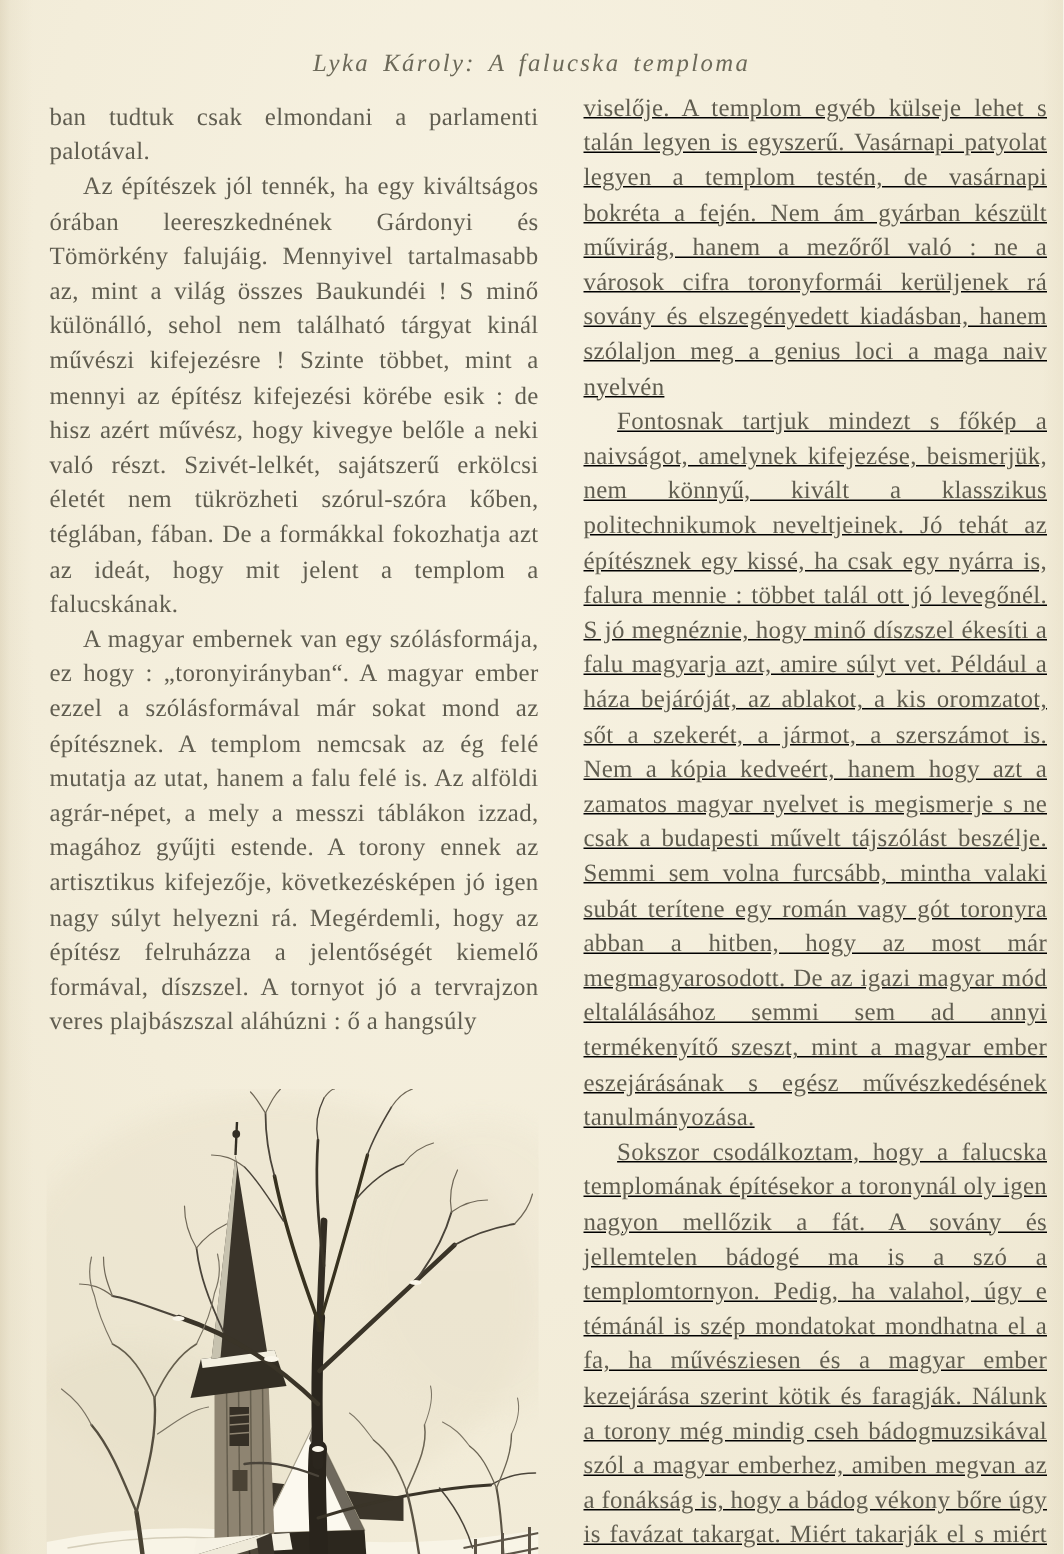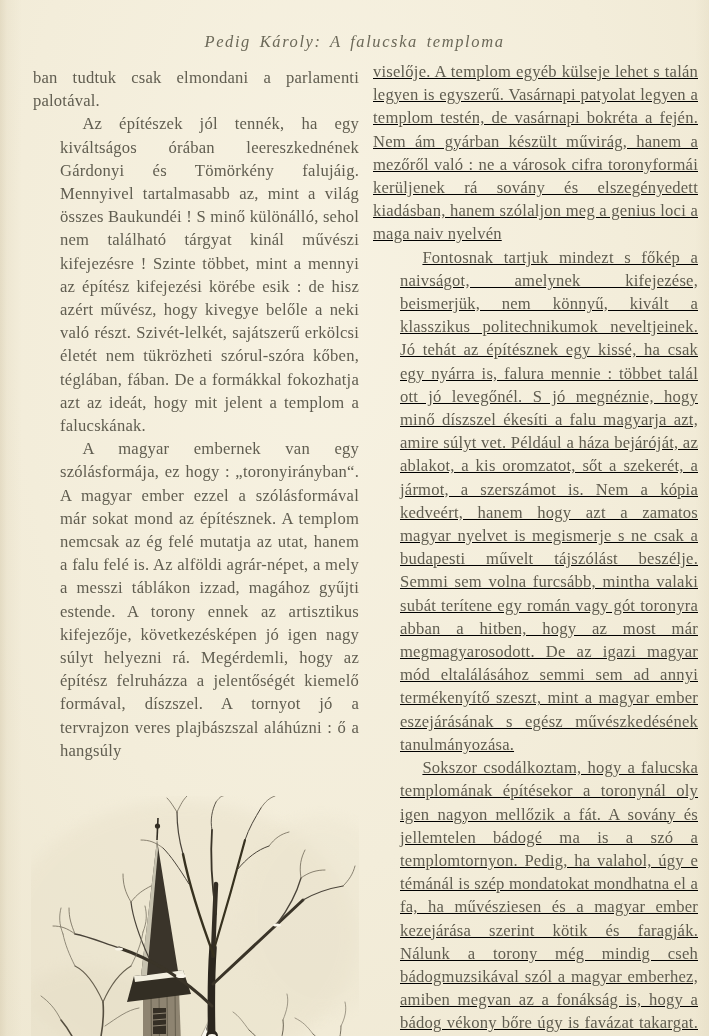--- a/index.html
+++ b/index.html
@@ -13,41 +13,41 @@
     background:linear-gradient(90deg, rgba(190,175,140,0.28) 0px, rgba(190,175,140,0.10) 7px, rgba(190,175,140,0) 22px),
                linear-gradient(270deg, rgba(190,175,140,0.10) 0px, rgba(190,175,140,0) 14px);
   }
   .running-header{
     position:absolute;top:32px;left:0;width:100%;
     text-align:center;font-style:italic;font-size:16.5px;letter-spacing:1.6px;
     color:#6c6959;word-spacing:3px;
   }
   .columns{
     position:absolute;top:66px;left:33px;width:665px;height:960px;
-    display:flex;gap:14px;
+    display:flex;gap:30px;
   }
   .col{width:326px;box-sizing:border-box;}
   .col-right{margin-top:-6px;text-decoration:underline;}
   .para{
     margin:0;text-align:justify;
     font-size:16.6px;line-height:23.2px;color:#605d50;
     letter-spacing:0.2px;
   }
-  .para.indent{text-indent:1.35em;margin-left:27px;}
+  .para.indent{text-indent:1.35em;}
   .illustration{
     margin:34px 0 0 -2px;width:328px;height:414px;padding:0;
   }
   .illustration svg{display:block;width:328px;height:414px;}
 </style>
 </head>
 <body>
 
 <div class="page">
 
-  <div class="running-header">Pedig Károly: A falucska temploma</div>
+  <div class="running-header">Lyka Károly: A falucska temploma</div>
 
   <div class="columns">
 
     <div class="col col-left">
       <p class="para">ban tudtuk csak elmondani a parlamenti palotával.</p>
       <p class="para indent">Az építészek jól tennék, ha egy kiváltságos órában leereszkednének Gárdonyi és Tömörkény falujáig. Mennyivel tartalmasabb az, mint a világ összes Baukundéi&nbsp;! S minő különálló, sehol nem található tárgyat kinál művészi kifejezésre&nbsp;! Szinte többet, mint a mennyi az építész kifejezési körébe esik&nbsp;: de hisz azért művész, hogy kivegye belőle a neki való részt. Szivét-lelkét, sajátszerű erkölcsi életét nem tükrözheti szórul-szóra kőben, téglában, fában. De a formákkal fokozhatja azt az ideát, hogy mit jelent a templom a falucskának.</p>
       <p class="para indent">A magyar embernek van egy szólásformája, ez hogy&nbsp;: „toronyirányban“. A magyar ember ezzel a szólásformával már sokat mond az építésznek. A templom nemcsak az ég felé mutatja az utat, hanem a falu felé is. Az alföldi agrár-népet, a mely a messzi táblákon izzad, magához gyűjti estende. A torony ennek az artisztikus kifejezője, következésképen jó igen nagy súlyt helyezni rá. Megérdemli, hogy az építész felruházza a jelentőségét kiemelő formával, díszszel. A tornyot jó a tervrajzon veres plajbászszal aláhúzni&nbsp;: ő a hangsúly</p>
 
       <figure class="illustration">
         <svg viewBox="0 0 328 414" xmlns="http://www.w3.org/2000/svg">

